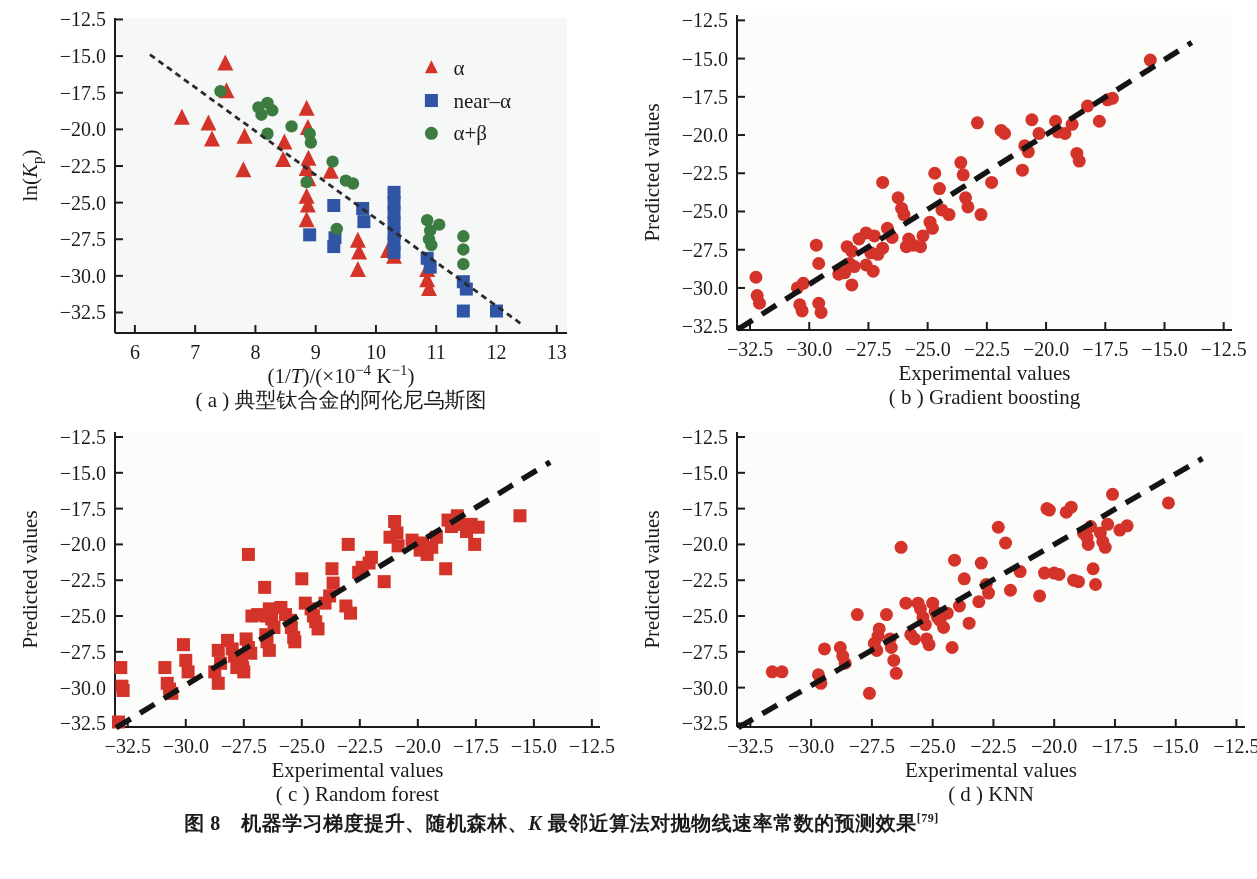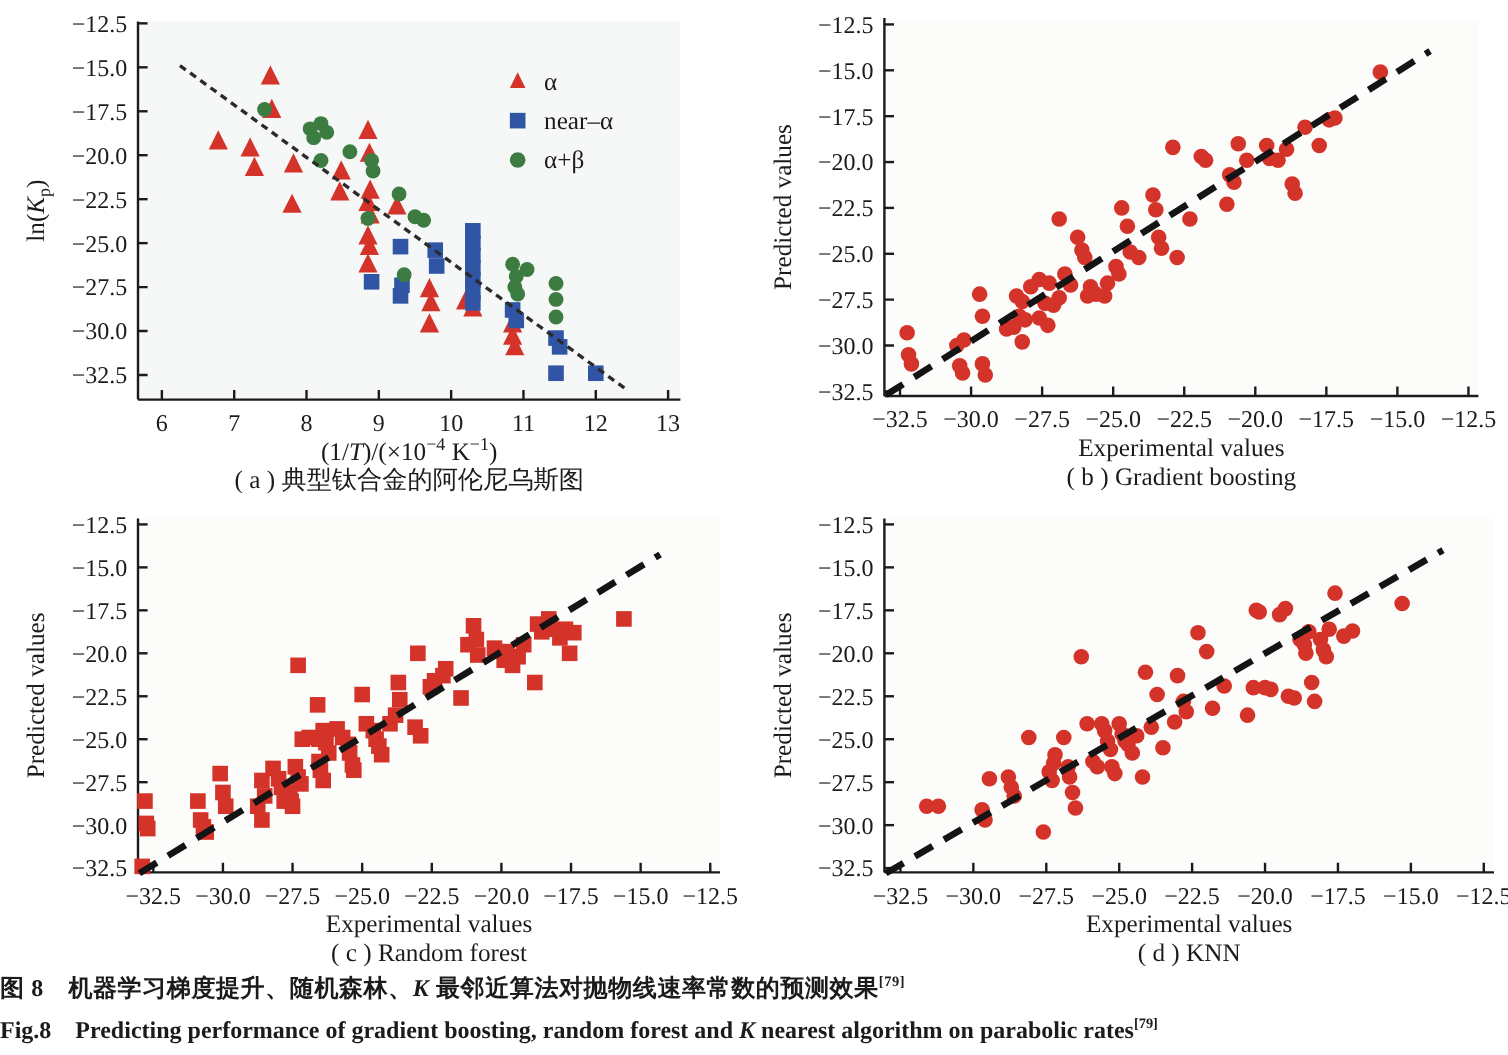--- a/index.html
+++ b/index.html
@@ -7,21 +7,21 @@
     position:relative;width:1257px;height:879px;background:#ffffff;
     font-family:"Liberation Serif","DejaVu Serif",serif;color:#1b1b1b;overflow:hidden;
   }
   .panel{position:absolute;}
   .panel svg{display:block;}
   #panel-a{left:0;top:0;}
   #panel-b{left:620px;top:0;}
   #panel-c{left:0;top:420px;}
   #panel-d{left:620px;top:420px;}
   .fig-captions{
-    position:absolute;left:0;top:803px;width:1123px;
+    position:absolute;left:0;top:803px;width:1123px;text-align:center;
   }
   .fig-caption{font-weight:bold;}
   .fig-caption.zh{font-size:20px;line-height:30px;letter-spacing:.5px;}
   .fig-caption.en{font-size:20px;line-height:28px;}
   .fig-caption .it{font-style:italic;}
   .fig-caption sup{font-size:12px;}
 </style>
 </head>
 <body>
 
@@ -539,15 +539,14 @@
           <circle cx="499.822966507177" cy="110.09466019417475" r="6.5" fill="#d4332a"></circle>
           <circle cx="507.11483253588517" cy="105.79854368932037" r="6.5" fill="#d4332a"></circle>
           <circle cx="548.4354066985645" cy="82.8859223300971" r="6.5" fill="#d4332a"></circle>
         </g>
         <line x1="118.21531100478462" y1="307.7160194174757" x2="582.4641148325359" y2="38.492718446601934" stroke="#141414" stroke-width="5.5" stroke-dasharray="17 11"></line>
       </svg>
   </div>
 
   <div class="fig-captions">
     <div class="fig-caption zh"><span>图 8　机器学习梯度提升、随机森林、</span><span class="it">K</span><span> 最邻近算法对抛物线速率常数的预测效果</span><sup>[79]</sup></div>
-    <div class="fig-caption en"><span>Fig.8　Predicting performance of gradient boosting, random forest and </span><span class="it">K</span><span> nearest algorithm on parabolic rates</span><sup>[79]</sup></div>
   </div>
 </div>
 
 </body></html>

